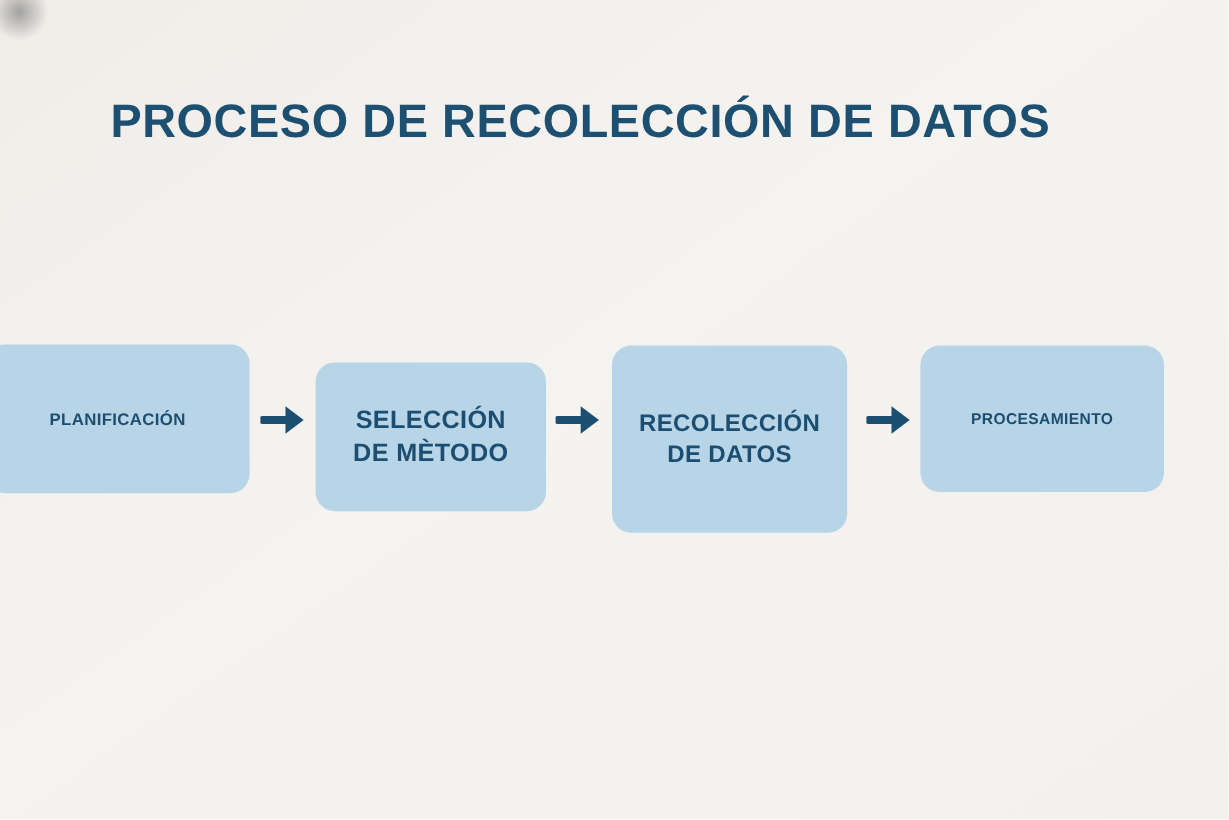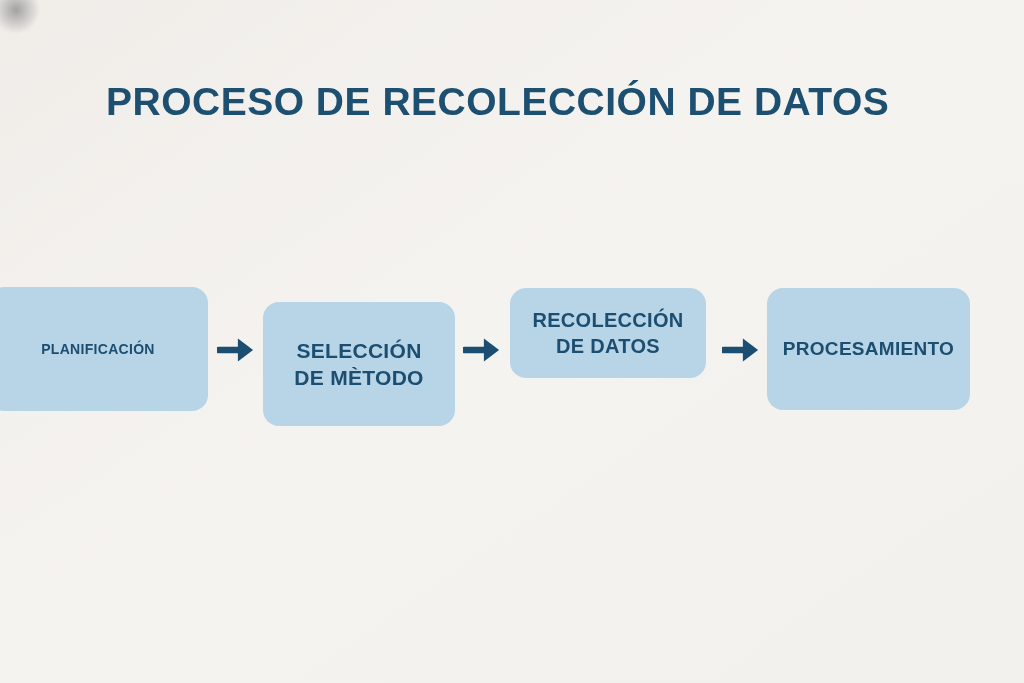--- a/index.html
+++ b/index.html
@@ -15,21 +15,21 @@
     position: relative;
     width: 1024px;
     height: 683px;
     background:
       radial-gradient(circle at 16px 10px, rgba(45,50,55,0.40), rgba(45,50,55,0) 24px),
       linear-gradient(145deg, #f0ede9 0%, #f5f3f0 45%, #f3f1ee 100%);
   }
 
   .title {
     position: absolute;
-    left: 106px;
+    left: 92px;
     top: 80px;
     width: 840px;
     font-size: 39px;
     font-weight: bold;
     letter-spacing: 0.5px;
     color: #1c4f70;
   }
 
   .flow-box {
     position: absolute;
@@ -50,25 +50,25 @@
     color: #1b4e70;
     letter-spacing: 0.3px;
   }
 
   .box-1 { left: -12px; top: 287px; width: 220px; }
   .box-1 .label { max-width: 200px; font-size: 14px; }
 
   .box-2 { left: 263px; top: 302px; width: 192px; }
   .box-2 .label { max-width: 150px; font-size: 21px; }
 
-  .box-3 { left: 510px; top: 288px; width: 196px; height: 90px; }
+  .box-3 { left: 510px; top: 288px; width: 196px; height: 156px; }
   .box-3 .label { max-width: 160px; }
 
   .box-4 { left: 767px; top: 288px; width: 203px; height: 122px; }
-  .box-4 .label { max-width: 200px; font-size: 19px; }
+  .box-4 .label { max-width: 200px; font-size: 13px; }
 
   .arrow {
     position: absolute;
     top: 334px;
     width: 38px;
     height: 32px;
   }
 
   .arrow-1 { left: 217px; }
   .arrow-2 { left: 463px; }

